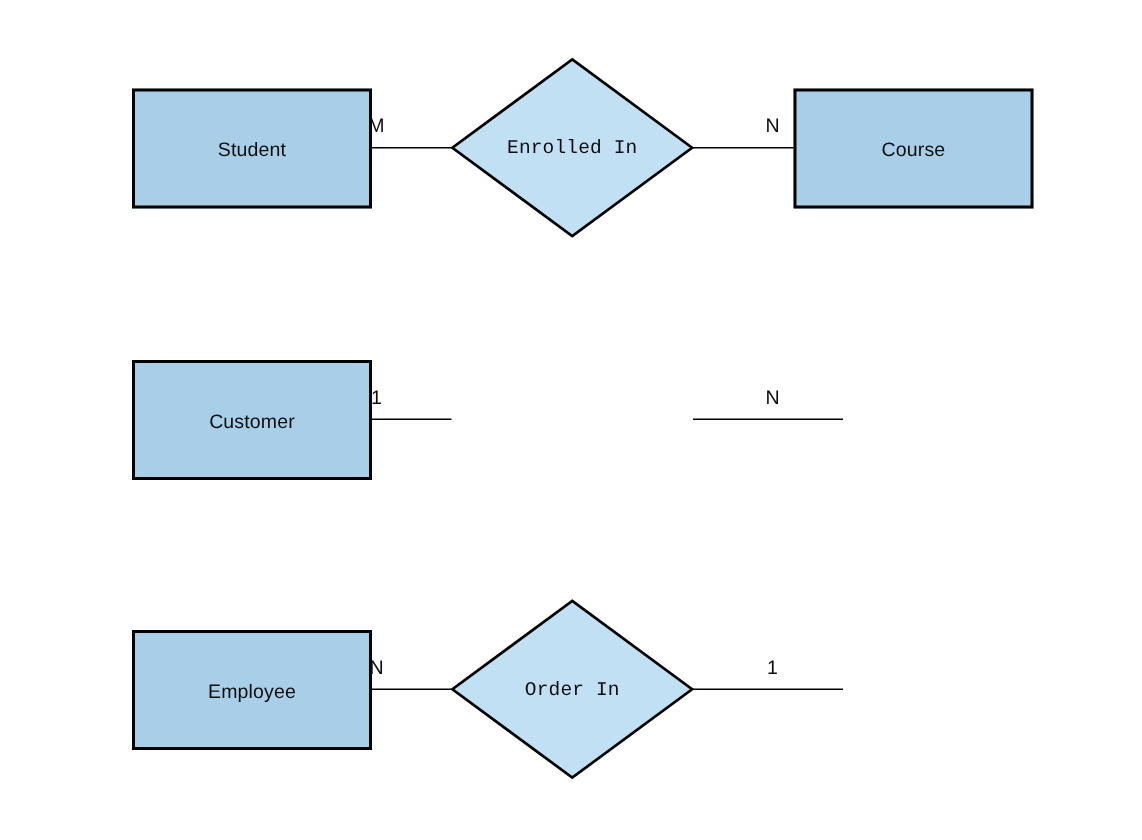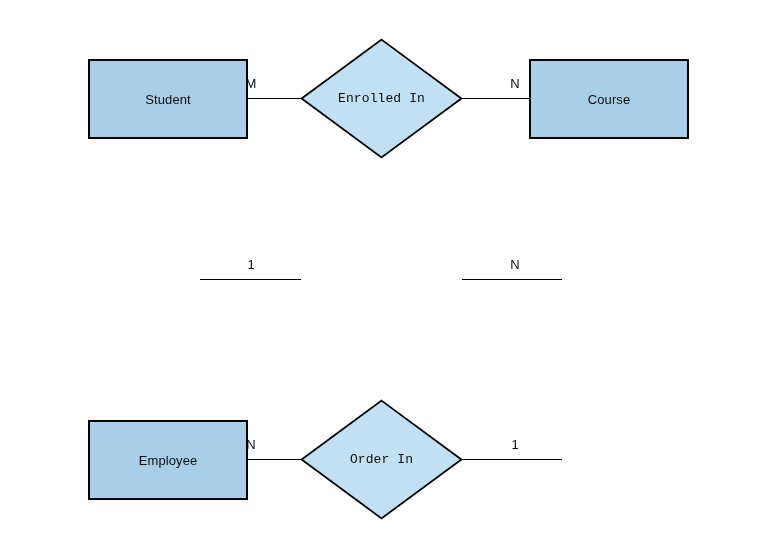--- a/index.html
+++ b/index.html
@@ -132,20 +132,23 @@
     <div class="entity right">
       <span class="entity-label">Course</span>
     </div>
   </div>
 
   <div class="er-row" style="top:200px;">
 
     <div class="connector left-link"></div>
     <div class="connector right-link"></div>
 
+    <div class="entity left">
+      <span class="entity-label">Customer</span>
+    </div>
 
     <div class="cardinality left-card">1</div>
 
 
     <div class="cardinality right-card">N</div>
 
   </div>
 
   <div class="er-row" style="top:380px;">
 

